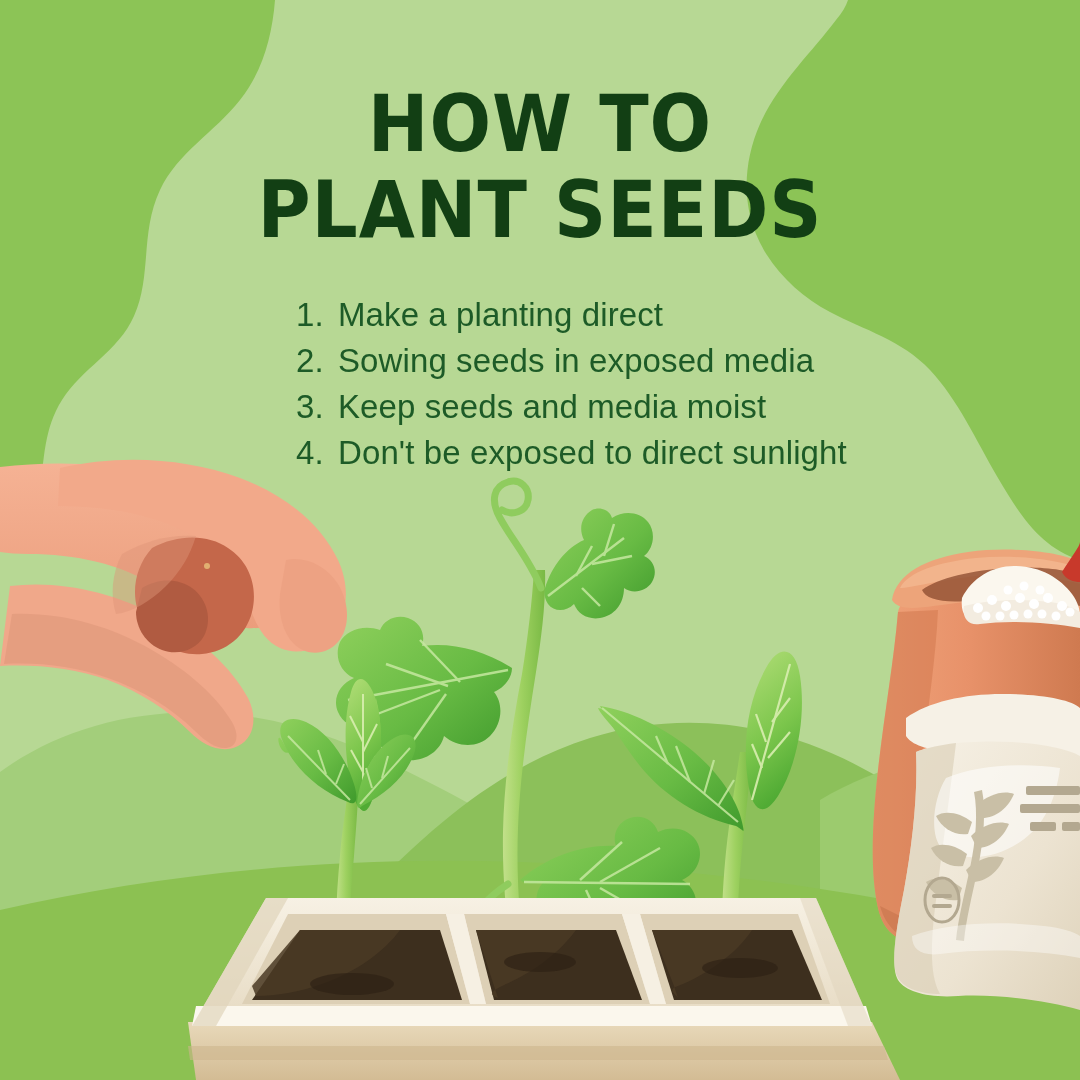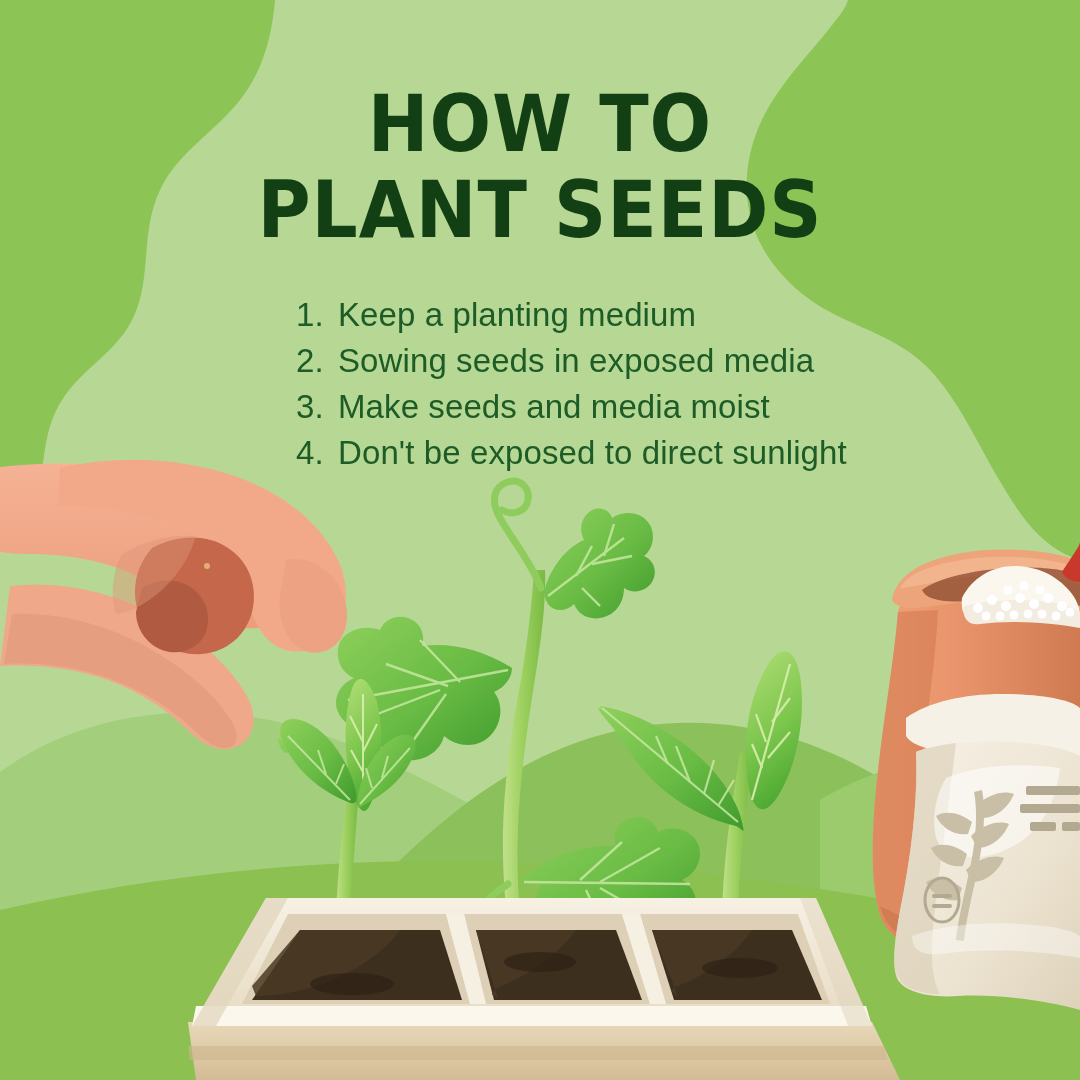--- a/index.html
+++ b/index.html
@@ -561,29 +561,29 @@
   <div id="text-layer">
 
     <div class="title-block">
       <span class="title-line title-line-1">HOW TO</span>
       <span class="title-line title-line-2">PLANT SEEDS</span>
     </div>
 
     <div class="steps">
       <div class="step-row">
         <span class="step-num">1.</span>
-        <span class="step-text">Keep a planting medium</span>
+        <span class="step-text">Make a planting direct</span>
       </div>
       <div class="step-row">
         <span class="step-num">2.</span>
         <span class="step-text">Sowing seeds in exposed media</span>
       </div>
       <div class="step-row">
         <span class="step-num">3.</span>
-        <span class="step-text">Make seeds and media moist</span>
+        <span class="step-text">Keep seeds and media moist</span>
       </div>
       <div class="step-row">
         <span class="step-num">4.</span>
         <span class="step-text">Don't be exposed to direct sunlight</span>
       </div>
     </div>
 
   </div>
 </div>
 

